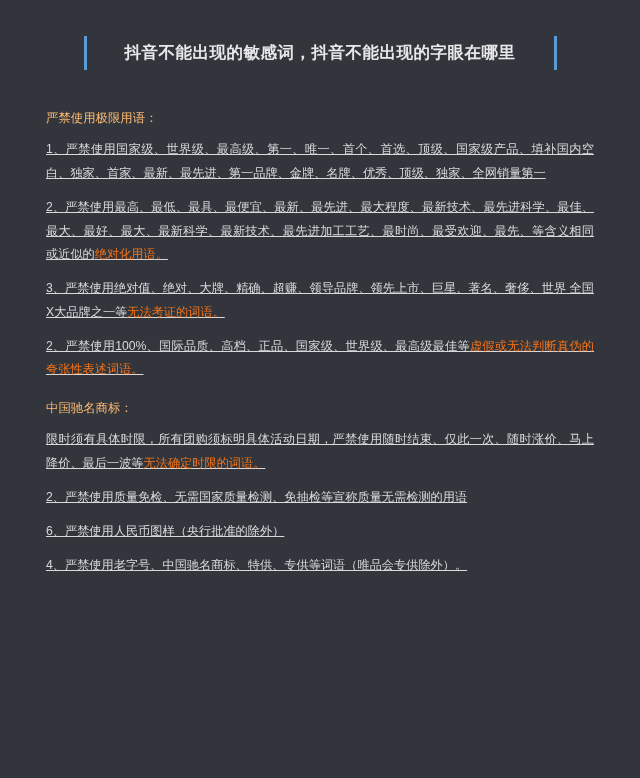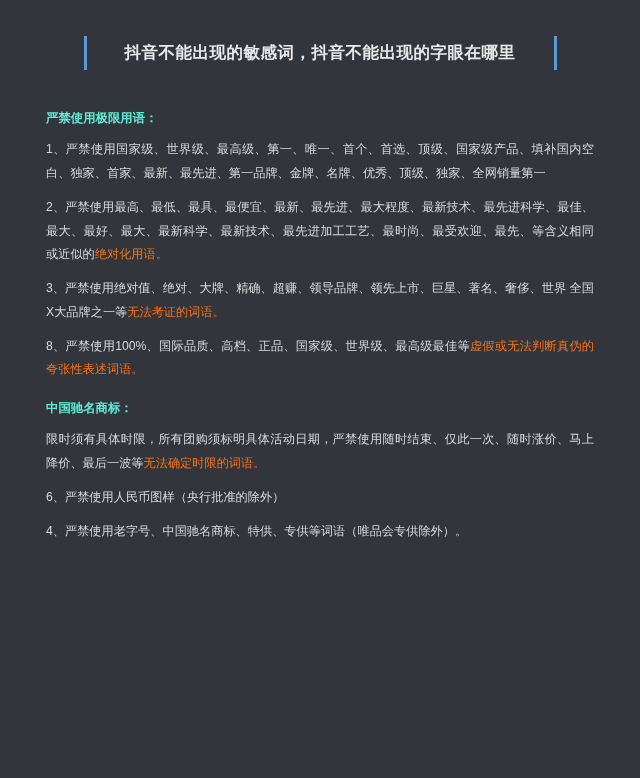--- a/index.html
+++ b/index.html
@@ -41,29 +41,30 @@
     letter-spacing: 0.5px;
     white-space: nowrap;
   }
   .content {
     padding: 0 46px 0 46px;
     color: #d9d9dc;
     font-size: 12.2px;
     line-height: 1.95;
   }
   .section-head {
-    font-weight: bold;
-    color: #5eead4;
+    font-weight: normal;
+    color: #fdba74;
     margin: 14px 0 8px 0;
     font-size: 12.4px;
   }
   .para {
     margin: 0 0 10px 0;
     text-align: justify;
     text-justify: inter-ideograph;
+    text-decoration: underline;
   }
   .hl-orange {
     color: #f97316;
   }
 </style>
 </head>
 <body>
 
 <div class="page">
 
@@ -71,21 +72,22 @@
     <div class="title-bar left"></div>
     <div class="title-text">抖音不能出现的敏感词，抖音不能出现的字眼在哪里</div>
     <div class="title-bar right"></div>
   </div>
 
   <div class="content" id="content-root">
       <div class="section-head">严禁使用极限用语：</div>
       <div class="para"><span>1、严禁使用国家级、世界级、最高级、第一、唯一、首个、首选、顶级、国家级产品、填补国内空白、独家、首家、最新、最先进、第一品牌、金牌、名牌、优秀、顶级、独家、全网销量第一</span></div>
       <div class="para"><span>2、严禁使用最高、最低、最具、最便宜、最新、最先进、最大程度、最新技术、最先进科学、最佳、最大、最好、最大、最新科学、最新技术、最先进加工工艺、最时尚、最受欢迎、最先、等含义相同或近似的</span><span class="hl-orange">绝对化用语。</span></div>
       <div class="para"><span>3、严禁使用绝对值、绝对、大牌、精确、超赚、领导品牌、领先上市、巨星、著名、奢侈、世界 全国X大品牌之一等</span><span class="hl-orange">无法考证的词语。</span></div>
-      <div class="para"><span>8、严禁使用100%、国际品质、高档、正品、国家级、世界级、最高级最佳等</span><span class="hl-orange">虚假或无法判断真伪的夸张性表述词语。</span></div>
+      <div class="para"><span>2、严禁使用100%、国际品质、高档、正品、国家级、世界级、最高级最佳等</span><span class="hl-orange">虚假或无法判断真伪的夸张性表述词语。</span></div>
       <div class="section-head">中国驰名商标：</div>
       <div class="para"><span>限时须有具体时限，所有团购须标明具体活动日期，严禁使用随时结束、仅此一次、随时涨价、马上降价、最后一波等</span><span class="hl-orange">无法确定时限的词语。</span></div>
+      <div class="para"><span>2、严禁使用质量免检、无需国家质量检测、免抽检等宣称质量无需检测的用语</span></div>
       <div class="para"><span>6、严禁使用人民币图样（央行批准的除外）</span></div>
       <div class="para"><span>4、严禁使用老字号、中国驰名商标、特供、专供等词语（唯品会专供除外）。</span></div>
       <div class="para"></div>
     </div>
 
 </div>
 
 </body></html>

